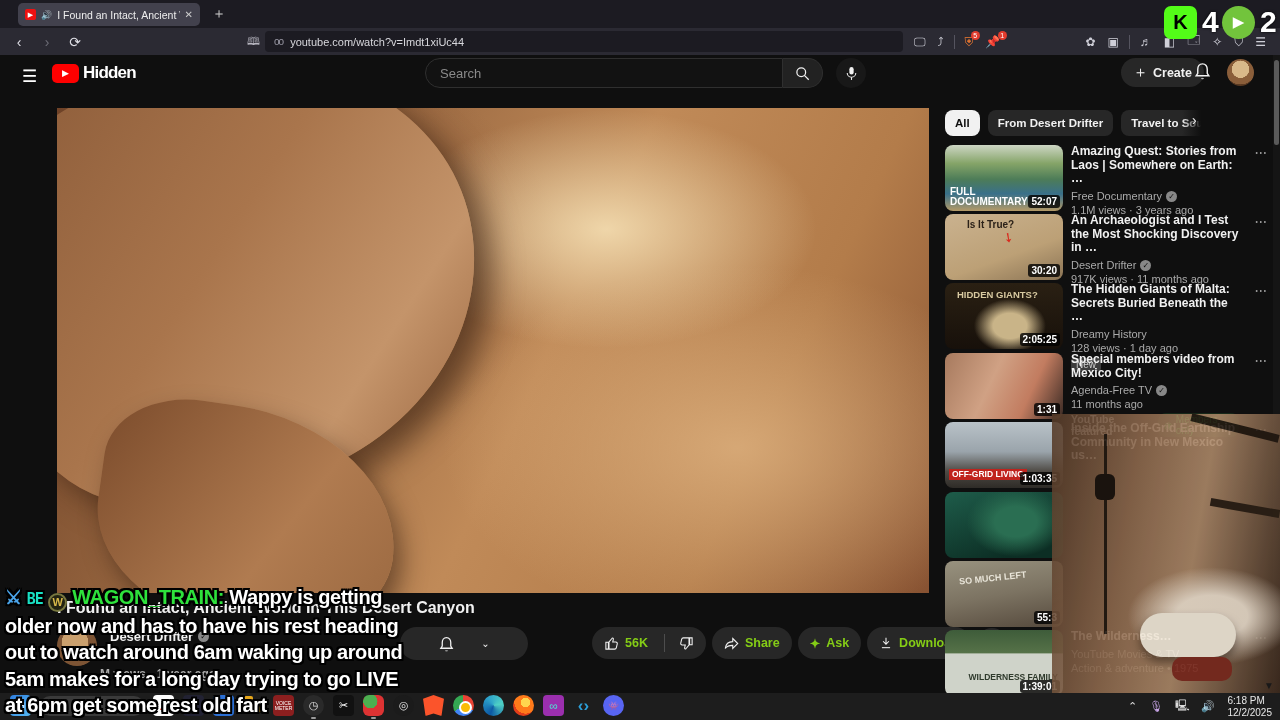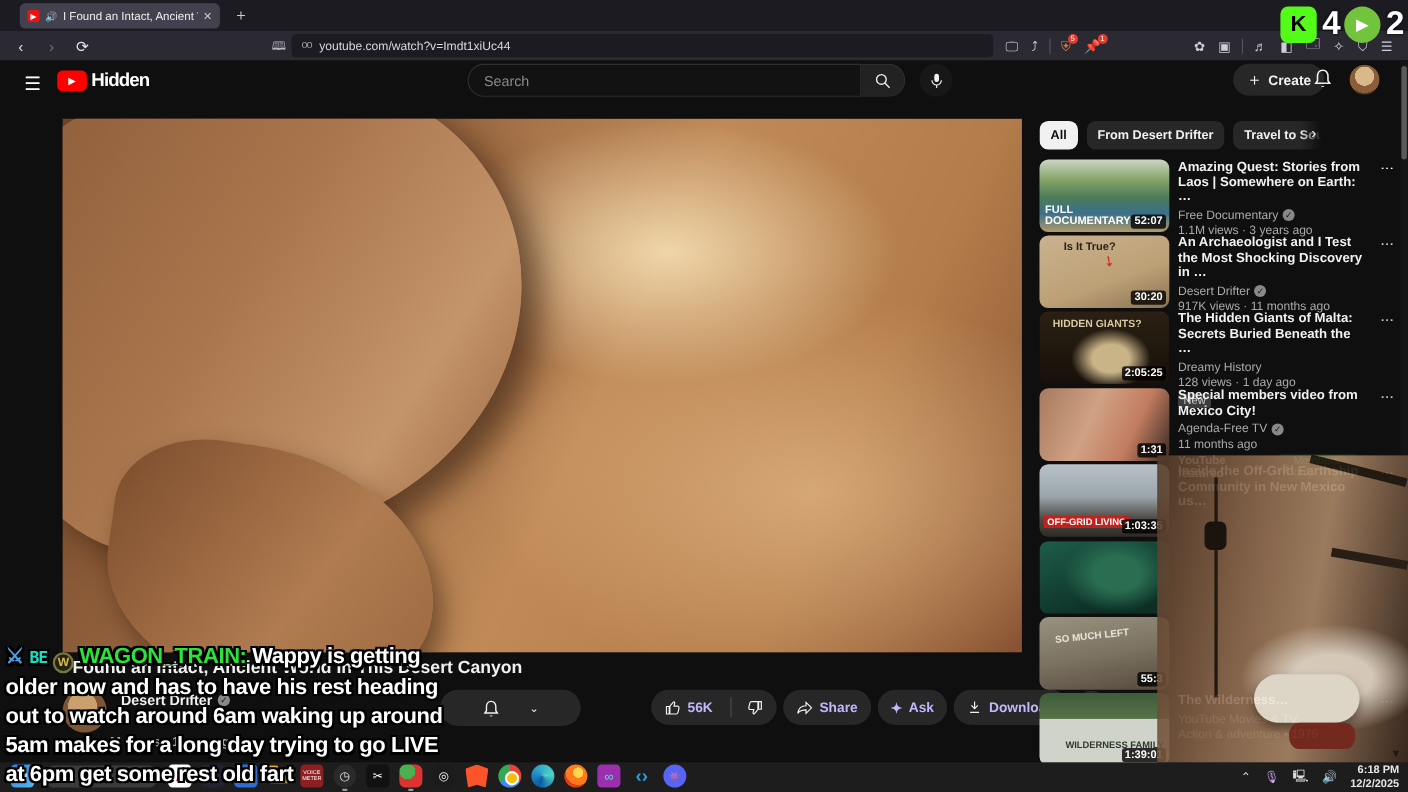--- a/index.html
+++ b/index.html
@@ -107,21 +107,21 @@
     background:radial-gradient(circle at 45% 40%, #caa06e 0 40%, #7d5434 41% 75%, #4e331d 76%); }
   .ch-name-row { position:absolute; left:110px; top:629px; display:flex; align-items:center; gap:5px; }
   .ch-name { color:#f1f1f1; font-size:13px; font-weight:bold; }
   .vcheck { width:11px; height:11px; border-radius:50%; background:#888; color:#0f0f0f; font-size:8px;
     display:flex; align-items:center; justify-content:center; }
   .sub-pill { position:absolute; left:400px; top:627px; width:128px; height:33px; background:#272727;
     border-radius:17px; display:flex; align-items:center; justify-content:center; gap:26px; color:#f1f1f1; }
   .views-frag { position:absolute; left:100px; top:667px; color:#aaa; font-size:12px;font-weight:bold; }
   .actions { position:absolute; left:592px; top:627px; display:flex; gap:6px; align-items:center; }
   .pill { height:32px; background:#272727; border-radius:16px; display:flex; align-items:center;
-    color:#c4b5fd; font-size:12.5px; font-weight:bold; padding:0 12px; gap:6px;justify-content:center; }
+    color:#84cc16; font-size:12.5px; font-weight:bold; padding:0 12px; gap:6px;justify-content:center; }
   .like-pill { padding:0; }
   .like-seg { display:flex; align-items:center; gap:6px; padding:0 10px 0 12px; }
   .like-div { width:1px; height:18px; background:#4d4d4d; }
   .dis-seg { padding:0 12px 0 8px; }
   .more-pill { width:30px; height:30px; border-radius:50%; background:#272727; color:#f1f1f1;
     display:flex; align-items:center; justify-content:center; font-weight:bold; letter-spacing:1px; }
 
   
   .chips { position:absolute; left:945px; top:110px; width:262px; height:27px; display:flex; gap:8px;
     overflow:hidden; }
@@ -130,21 +130,21 @@
   .chip.active { background:#f1f1f1; color:#0f0f0f; }
   .chips-fade { position:absolute; left:1182px; top:110px; width:26px; height:27px;
     background:linear-gradient(90deg, rgba(15,15,15,0), #0f0f0f 75%); }
   .chips-arrow { position:absolute; left:1192px; top:112px; color:#f1f1f1; font-size:14px; }
   .sb-item { position:absolute; left:945px; width:325px; height:66px; }
   .thumb { position:absolute; left:0; top:0; width:118px; height:66px; border-radius:8px; overflow:hidden; }
   .dur { position:absolute; right:3px; bottom:3px; background:rgba(0,0,0,.8); color:#fff; font-size:10px;
     font-weight:bold; border-radius:3px; padding:1px 3px; }
   .sb-txt { position:absolute; left:126px; top:0; width:168px; }
   .sb-title { color:#f1f1f1; font-size:12px; font-weight:bold; line-height:13.5px; }
-  .sb-ch { color:#aaa; font-size:11px; margin-top:4px; display:flex; align-items:center; gap:4px; }
+  .sb-ch { color:#aaa; font-size:11px; margin-top:4px; display:flex; align-items:flex-end; gap:4px; }
   .sb-meta { color:#aaa; font-size:11px; margin-top:2px; }
   .kebab { position:absolute; right:2px; top:2px; color:#fff; font-size:12px; letter-spacing:0;
     writing-mode:vertical-rl; }
   .newbadge { display:inline-block; background:#3d3d3d; color:#d0d0d0; font-size:10px; border-radius:3px;
     padding:1px 5px; margin-top:3px; }
   .featrow { display:flex; align-items:center; gap:6px; margin-top:3px; }
   .feat { color:#f1f1f1; font-size:10.5px; font-weight:bold; }
   .members { background:rgba(40,90,45,.35); color:#41d95d; font-size:10px; border-radius:8px;
     padding:1px 6px; display:flex; align-items:center; gap:3px; }
   .tlabel { position:absolute; color:#fff; font-weight:bold; }
@@ -218,21 +218,21 @@
   .tk-chrome::after { content:""; position:absolute; left:6px; top:6px; width:9px; height:9px; border-radius:50%;
     background:#fbbc05; border:2px solid #fff; }
   .tk-edge { border-radius:50%; background:conic-gradient(from 200deg, #0c59a4, #2ca0ca, #4fd1c5, #0c59a4); }
   .tk-ff { border-radius:50%; background:radial-gradient(circle at 60% 35%, #ffd54f 0 25%, #ff7a1a 26% 60%, #e23d1a 61%); }
   .tk-arduino { background:#9b2fae; color:#4fe0d0; font-size:12px; }
   .tk-vscode { background:transparent; color:#2c9fd8; font-size:17px; font-weight:bold; }
   .tk-discord { background:#5865f2; border-radius:50%; font-size:9px; }
   .tray { position:absolute; right:8px; top:0; height:27px; display:flex; align-items:center; gap:12px; color:#ddd; }
   .tray-ic { font-size:11px; }
   .tray-mic { color:#c9a6e8; }
-  .clock { text-align:right; color:#e8e8e8; font-size:10px; line-height:11.5px;font-weight:bold; }
+  .clock { text-align:left; color:#e8e8e8; font-size:10px; line-height:11.5px; }
 
   svg { display:block; }
 </style>
 </head>
 <body>
 
 <div id="screen">
 
   <div class="tabbar">
     <div class="tab">

